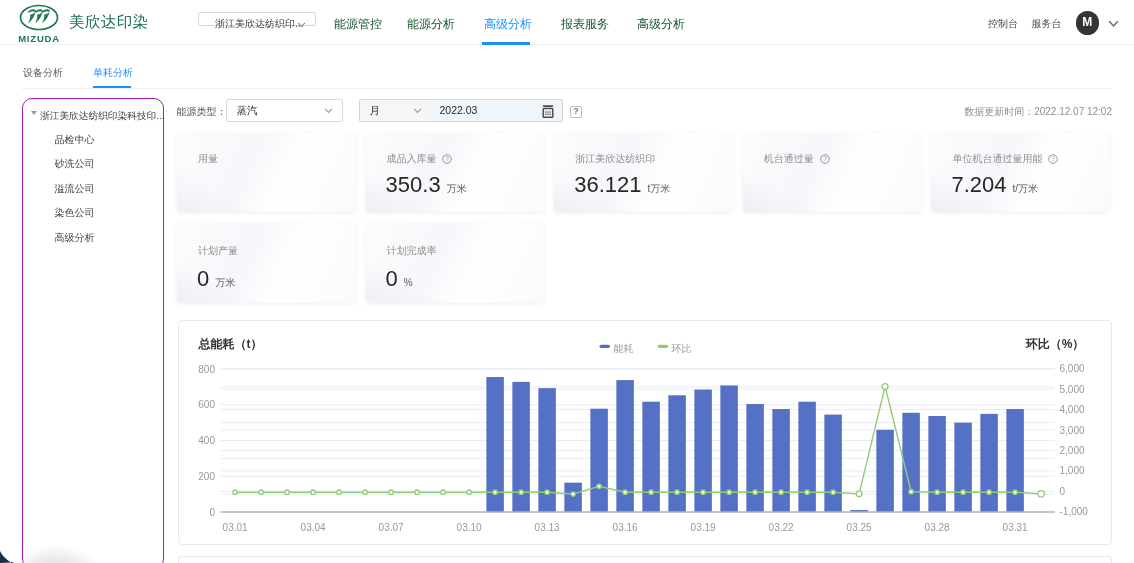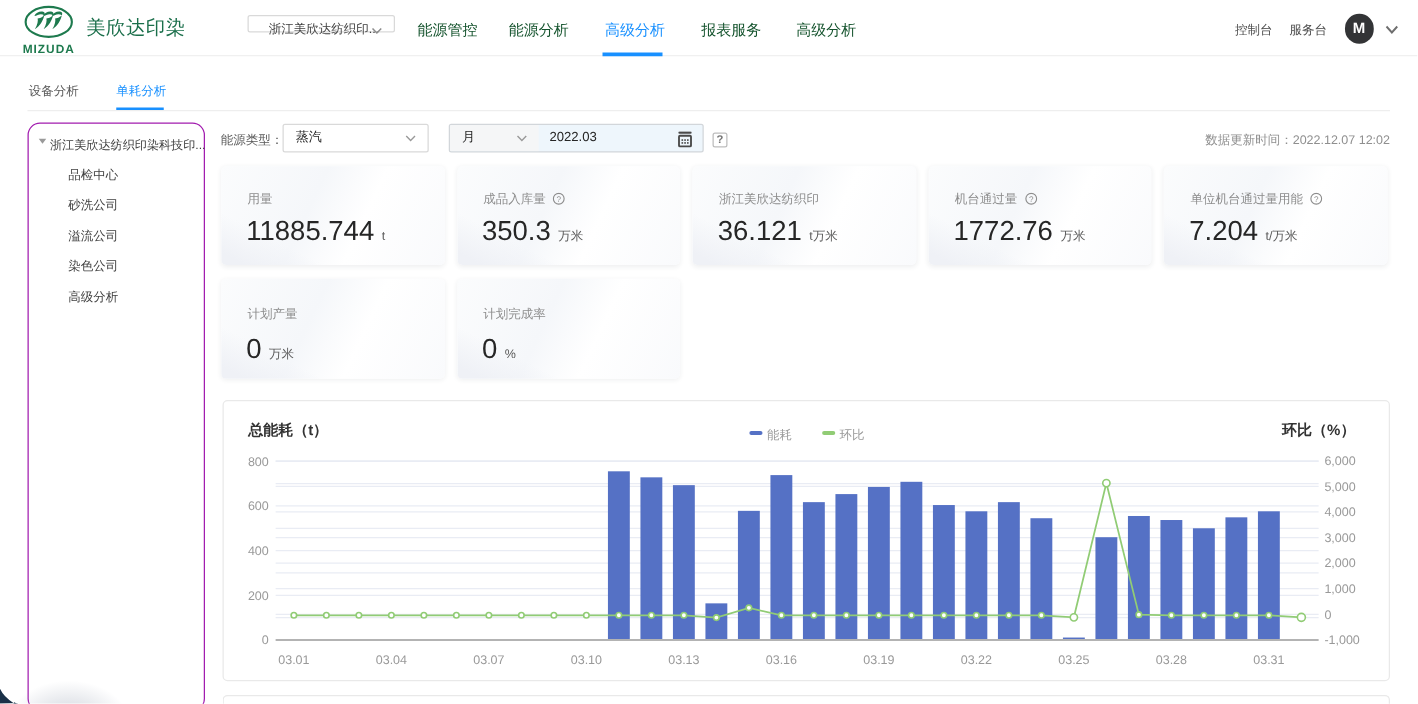--- a/index.html
+++ b/index.html
@@ -124,39 +124,37 @@
     <rect x="3.2" y="8.7" width="1.3" height="1.3" fill="#4a4a4a"></rect>
     <rect x="5.4" y="8.7" width="1.3" height="1.3" fill="#4a4a4a"></rect>
     <rect x="7.6" y="8.7" width="1.3" height="1.3" fill="#4a4a4a"></rect>
   </svg>
 </div>
 <div class="helpbox">?</div>
 <div class="updated">数据更新时间：2022.12.07 12:02</div>
 
 <div class="card r1" style="left:177px">
   <div class="ct">用量</div>
-  <div class="cv">11885.744<span class="cu">t</span></div>
 </div>
 <div class="card r1" style="left:365.6px">
   <div class="ct">成品入库量 <svg class="qi" width="10" height="10" viewBox="0 0 10 10">
         <circle cx="5" cy="5" r="4.3" fill="none" stroke="#8c8c8c" stroke-width="0.9"></circle>
         <text x="5" y="7.3" font-size="6.5" text-anchor="middle" fill="#8c8c8c">?</text>
       </svg></div>
   <div class="cv">350.3<span class="cu">万米</span></div>
 </div>
 <div class="card r1" style="left:554.2px">
   <div class="ct">浙江美欣达纺织印</div>
   <div class="cv">36.121<span class="cu">t万米</span></div>
 </div>
 <div class="card r1" style="left:742.8px">
   <div class="ct">机台通过量 <svg class="qi" width="10" height="10" viewBox="0 0 10 10">
         <circle cx="5" cy="5" r="4.3" fill="none" stroke="#8c8c8c" stroke-width="0.9"></circle>
         <text x="5" y="7.3" font-size="6.5" text-anchor="middle" fill="#8c8c8c">?</text>
       </svg></div>
-  <div class="cv">1772.76<span class="cu">万米</span></div>
 </div>
 <div class="card r1" style="left:931.4px">
   <div class="ct">单位机台通过量用能 <svg class="qi" width="10" height="10" viewBox="0 0 10 10">
         <circle cx="5" cy="5" r="4.3" fill="none" stroke="#8c8c8c" stroke-width="0.9"></circle>
         <text x="5" y="7.3" font-size="6.5" text-anchor="middle" fill="#8c8c8c">?</text>
       </svg></div>
   <div class="cv">7.204<span class="cu">t/万米</span></div>
 </div>
 
 <div class="card r2" style="left:177px">

